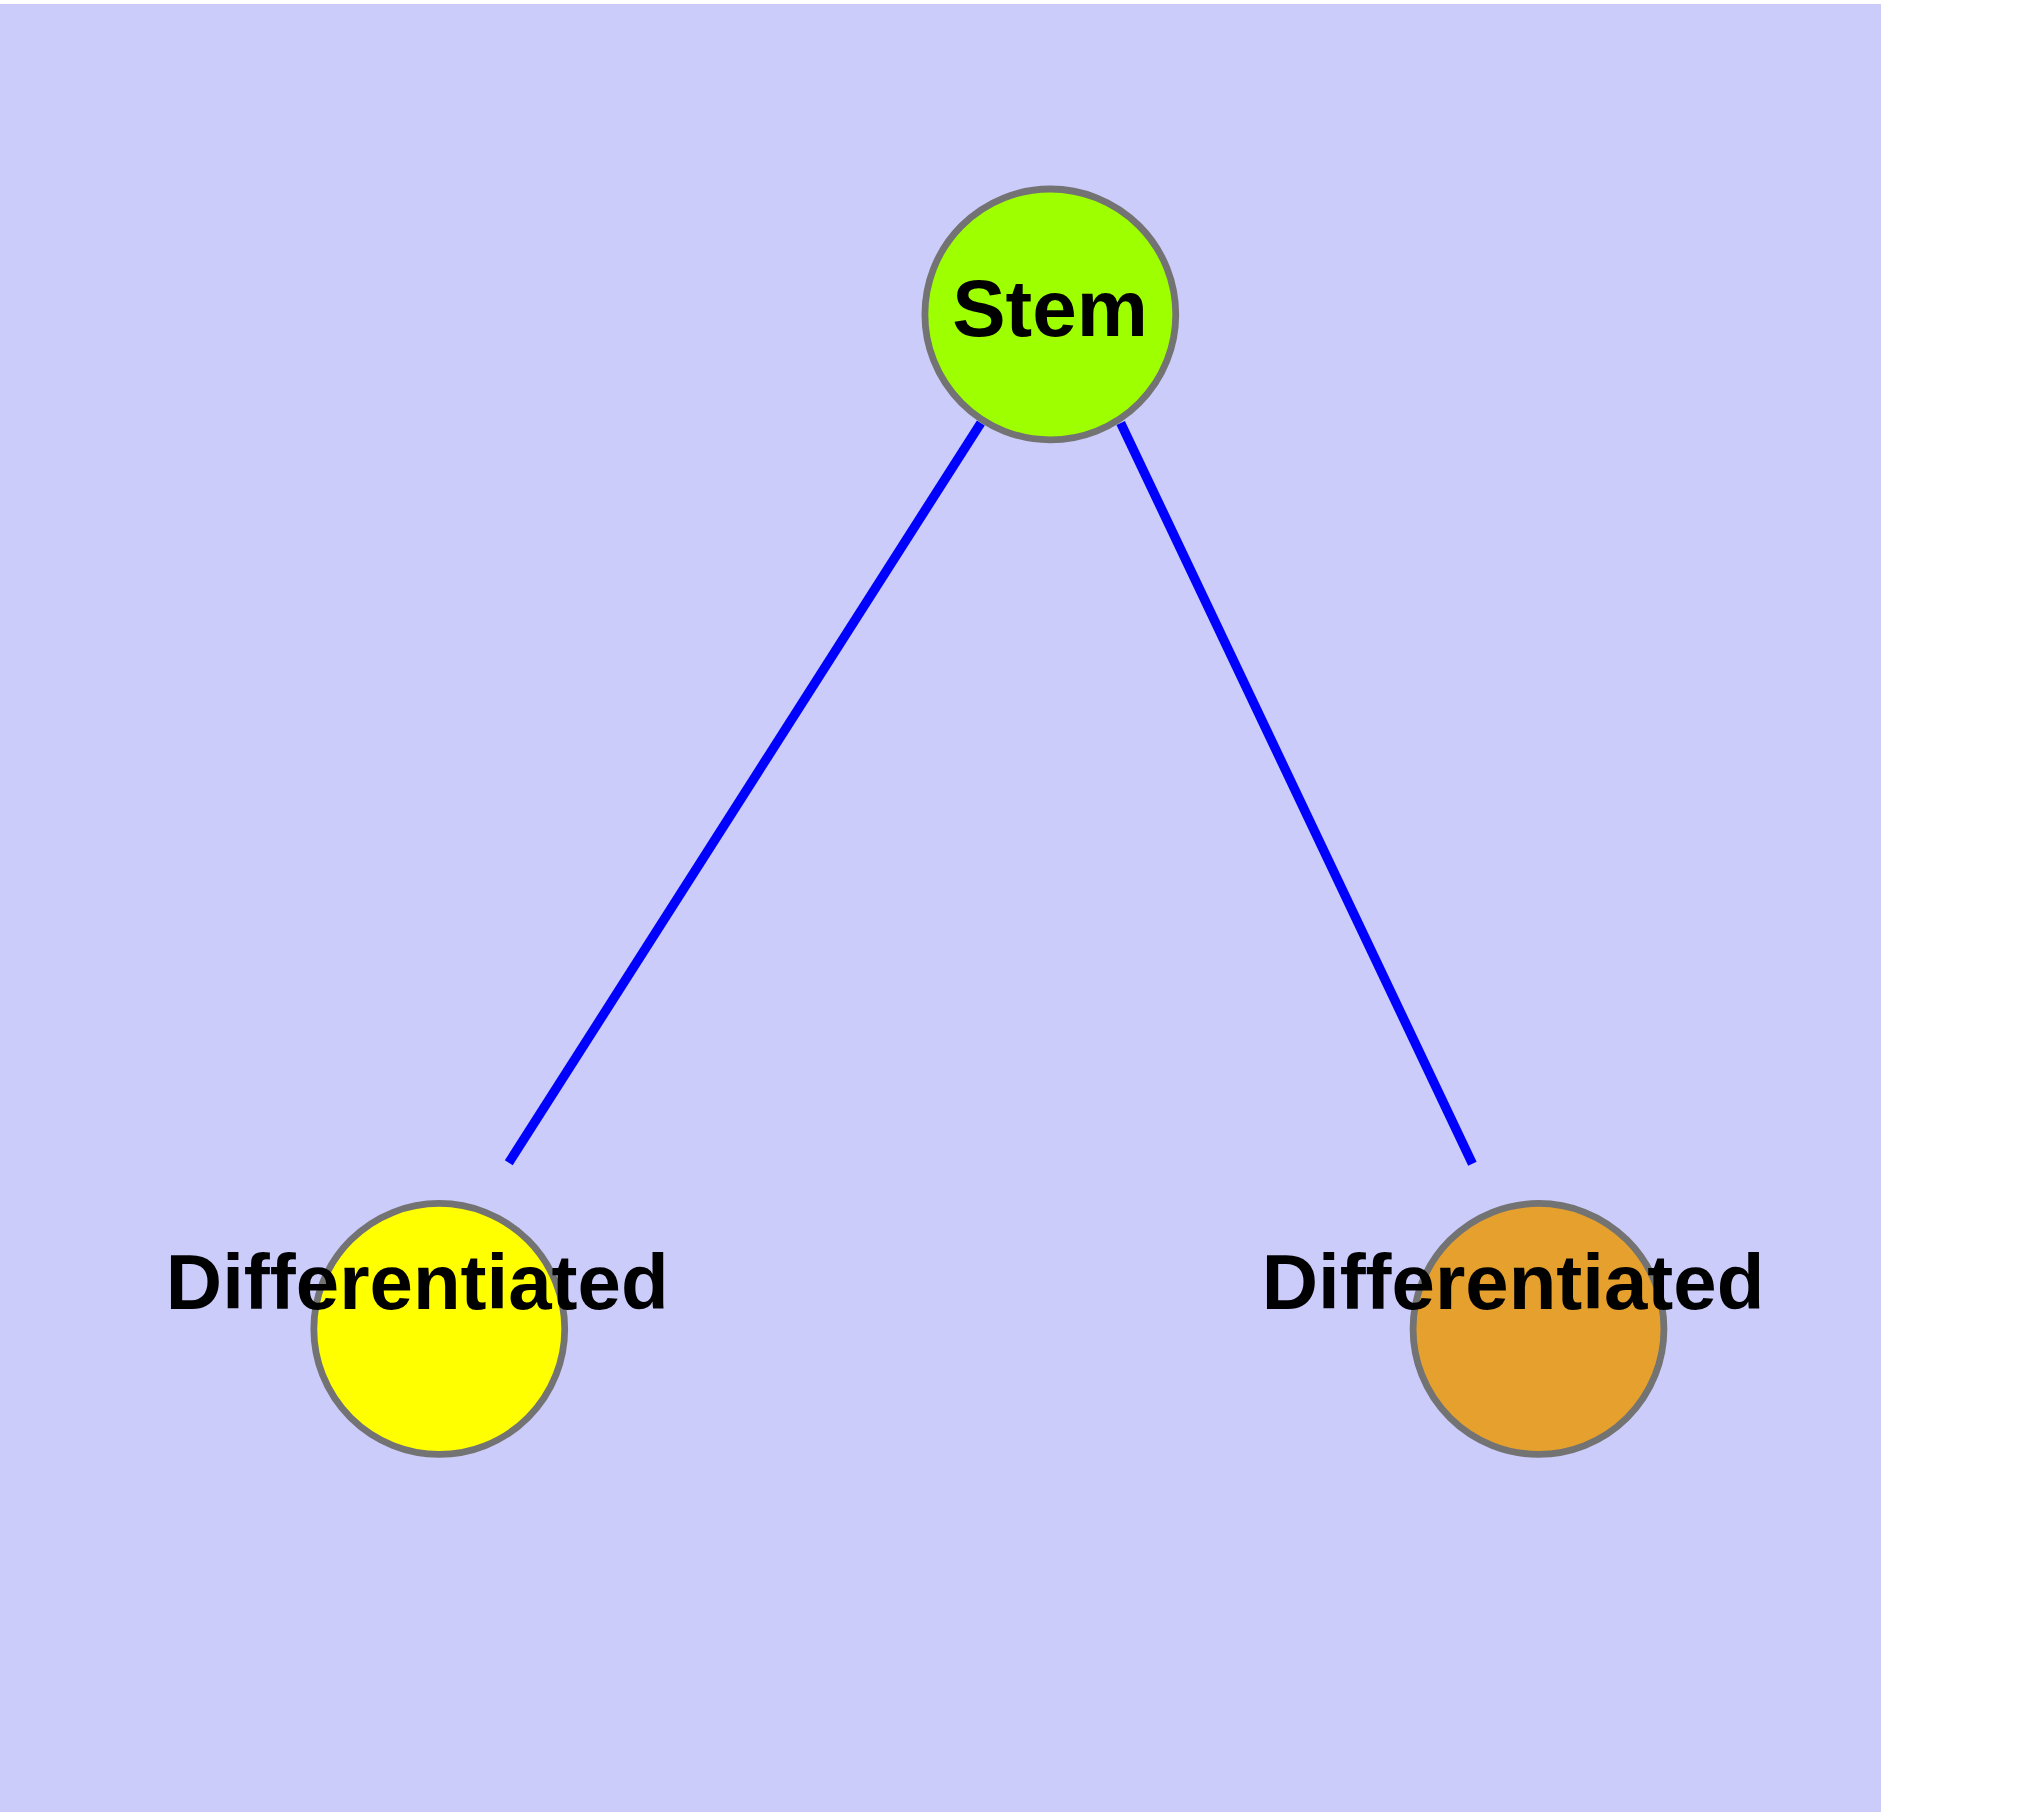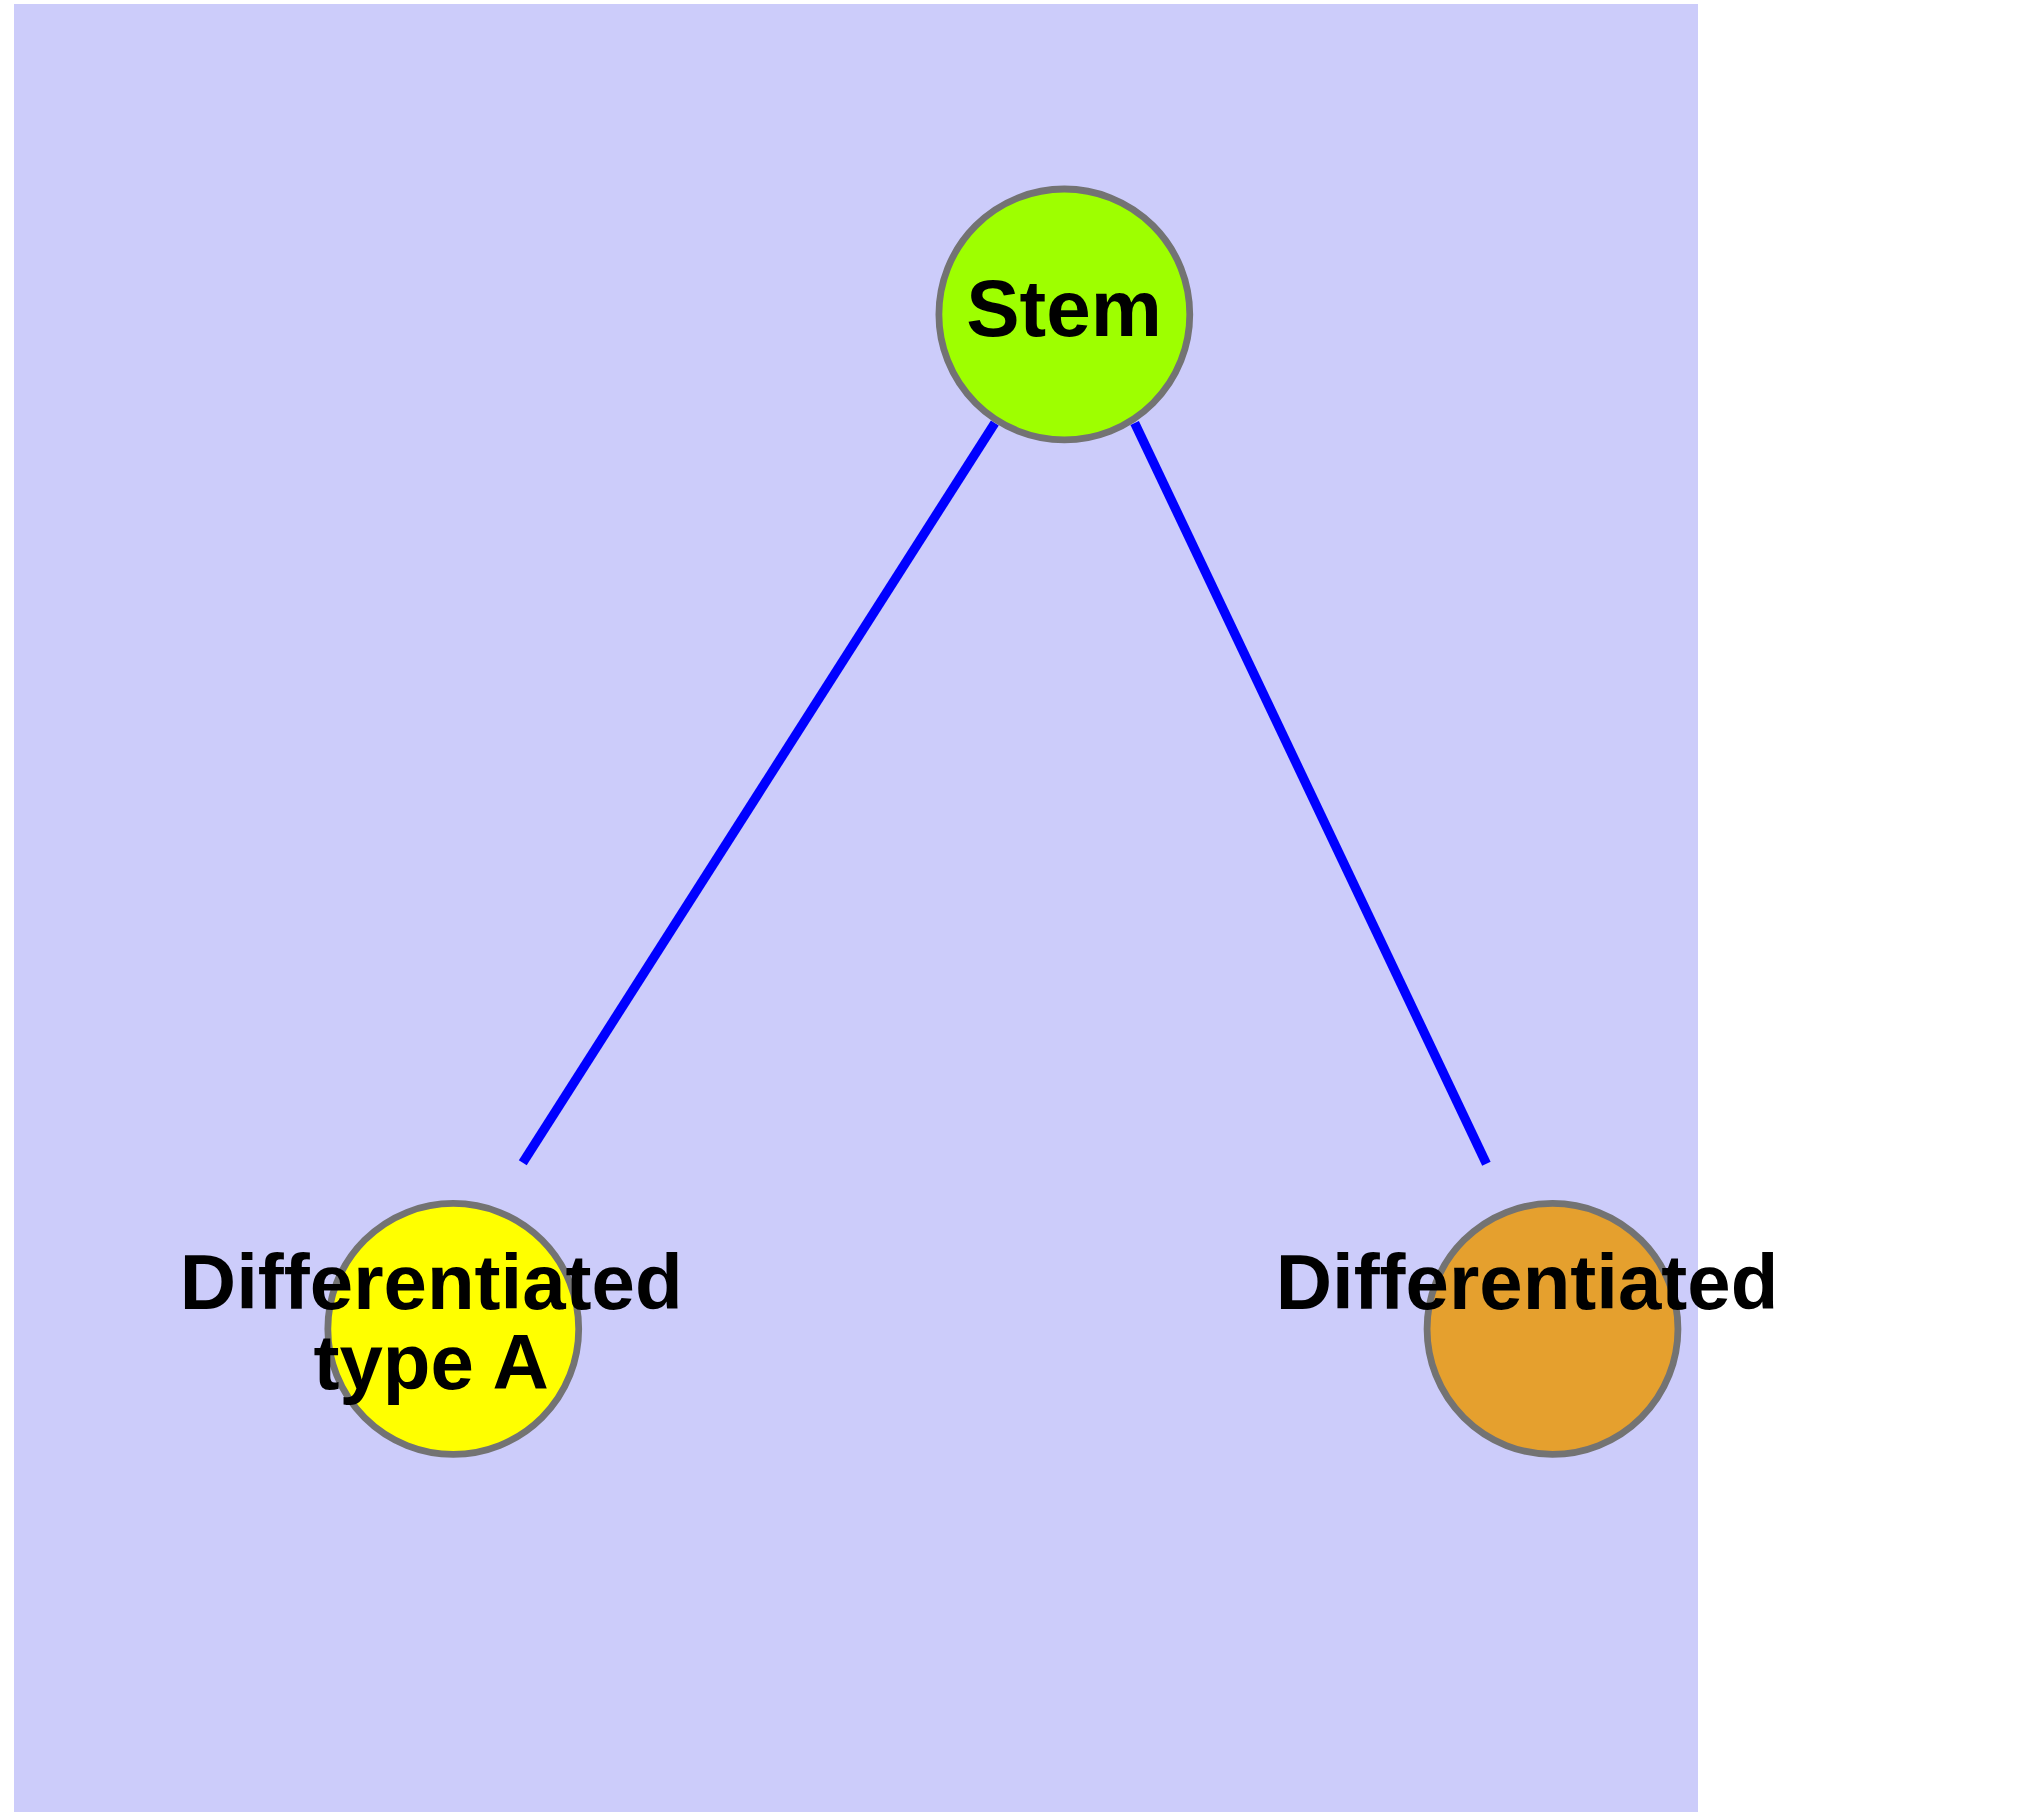--- a/index.html
+++ b/index.html
@@ -8,25 +8,24 @@
     background: #ffffff;
   }
   body {
     width: 2021px;
     height: 1812px;
     overflow: hidden;
     font-family: "Liberation Sans", sans-serif;
   }
   #canvas {
     position: relative;
-    width: 1684px;
+    width: 1881px;
     height: 1812px;
     background: #ccccfa;
     box-sizing: border-box;
-    margin-left: 14px;
   }
   #top-strip {
     position: absolute;
     left: 0;
     top: 0;
     width: 2021px;
     height: 4.2px;
     background: #ffffff;
   }
   #graph-svg {
@@ -77,18 +76,18 @@
     <line x1="1157" y1="499" x2="600" y2="1372" stroke="#0000ff" stroke-width="11" stroke-linecap="butt"></line>
     <line x1="1322" y1="499" x2="1737" y2="1373" stroke="#0000ff" stroke-width="11" stroke-linecap="butt"></line>
 
     <circle cx="518" cy="1568" r="148" fill="#ffff00" stroke="#737373" stroke-width="8"></circle>
     <circle cx="1815" cy="1568" r="148" fill="#e5a02e" stroke="#737373" stroke-width="8"></circle>
     <circle cx="1239" cy="371" r="148" fill="#9eff00" stroke="#737373" stroke-width="8"></circle>
   </svg>
 
   <div id="label-stem" class="node-label">Stem</div>
 
-  <div id="label-diffA" class="node-label"><span>Differentiated</span><br><span>type A</span></div>
+  <div id="label-diffA" class="node-label"><span>Differentiated</span><br></div>
 
   <div id="label-diffB" class="node-label"><span>Differentiated</span><br></div>
 
 </div>
 
 
 </body></html>

